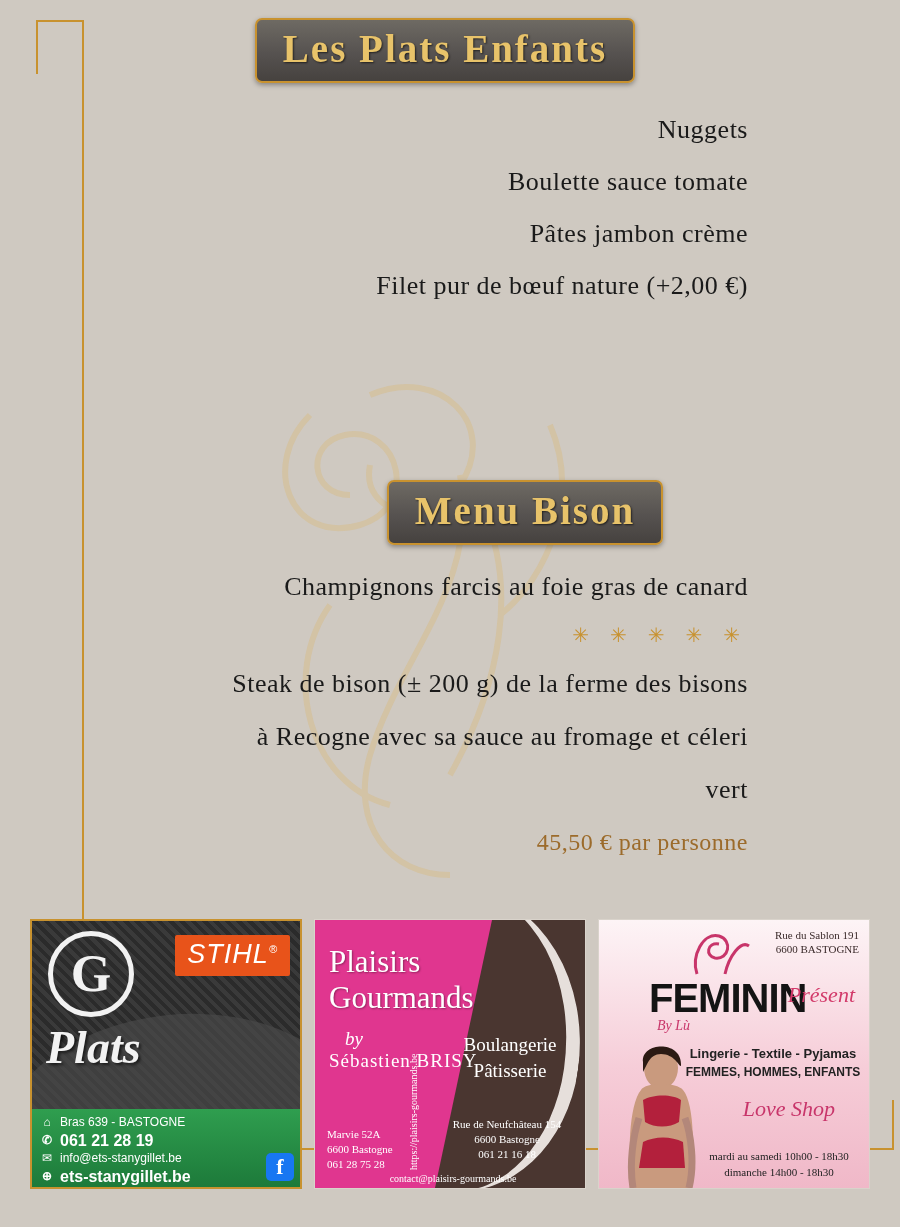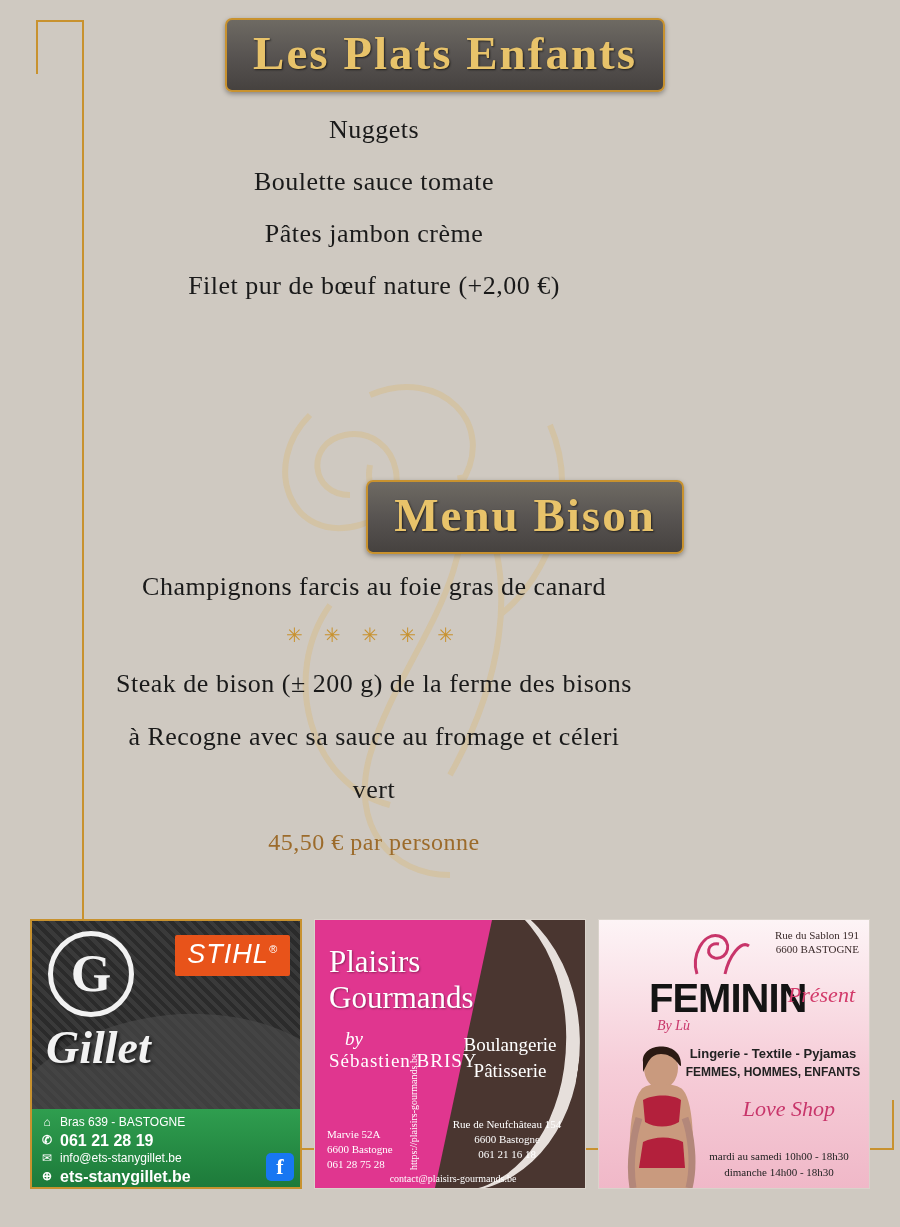--- a/index.html
+++ b/index.html
@@ -58,21 +58,21 @@
     display: inline-block;
     background: linear-gradient(180deg,#6e6a63 0%, #565250 55%, #46423f 100%);
     border: 2px solid #c8922f;
     border-radius: 7px;
     padding: 6px 26px 10px 26px;
     box-shadow: 0 2px 5px rgba(0,0,0,0.35);
   }
   .plaque-text {
     font-family: "Liberation Serif", serif;
     font-weight: bold;
-    font-size: 47px;
+    font-size: 39px;
     letter-spacing: 2px;
     color: #e8c36a;
     text-shadow: 1px 1px 2px rgba(0,0,0,0.6);
     white-space: nowrap;
   }
 
   .title-row-1 {
     position: absolute;
     left: 0; top: 18px;
     width: 900px;
@@ -86,21 +86,21 @@
     left: 0; top: 480px;
     width: 900px;
     text-align: center;
   }
   .title-row-2 .plaque { margin-left: 150px; }
 
   
   .section {
     position: absolute;
     width: 748px;
-    text-align: center;
+    text-align: right;
     color: #1a1a1a;
   }
   .section .line {
     font-size: 26px;
     line-height: 52px;
     letter-spacing: 0.5px;
   }
   .price {
     font-size: 24px;
     color: #9c6b2b;
@@ -458,21 +458,21 @@
 
   <div class="ad ad-gillet">
     <div class="carbon"></div>
     <div class="swoosh"></div>
     <div class="stihl">
       <span>STIHL</span><sup>®</sup>
     </div>
     <div class="gillet-logo">
       <span>G</span>
     </div>
-    <div class="gillet-word">Gillet</div>
+    <div class="gillet-word">Plats</div>
     <div class="gillet-green">
       <div class="row">
         <span class="ico">⌂</span>
         <span>Bras 639 - BASTOGNE</span>
       </div>
       <div class="row big">
         <span class="ico">✆</span>
         <span>061 21 28 19</span>
       </div>
       <div class="row">

